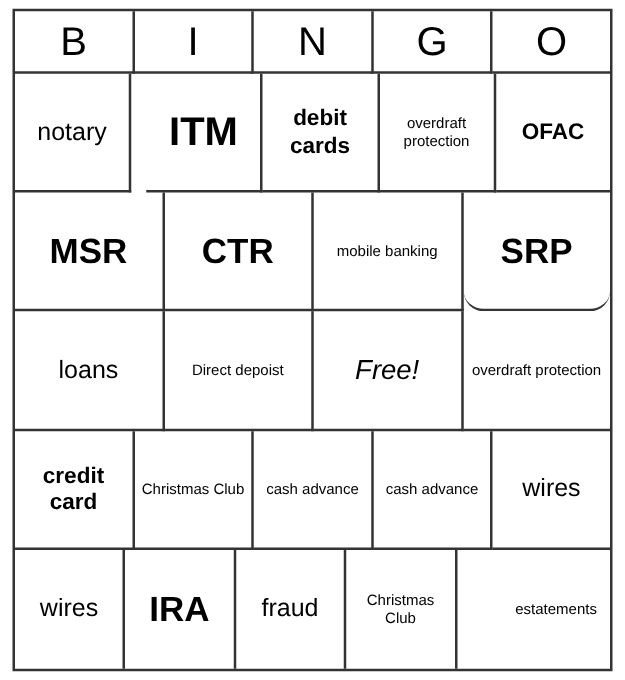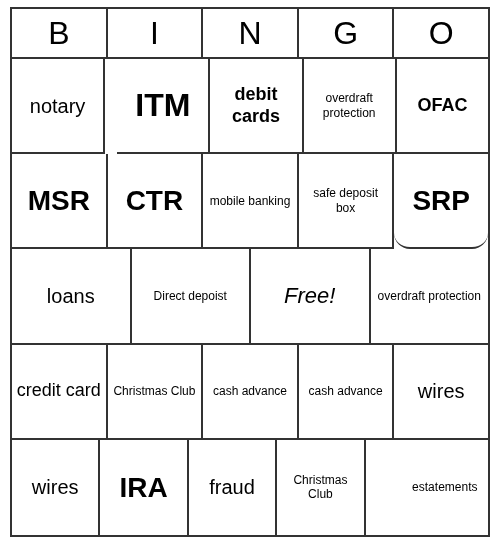--- a/index.html
+++ b/index.html
@@ -48,21 +48,20 @@
 
     .bingo-body {
       flex: 1;
       display: flex;
       flex-direction: column;
     }
 
     .bingo-row {
       display: flex;
       flex: 1;
-      justify-content: flex-end;
     }
 
     .bingo-cell {
       flex: 1;
       display: flex;
       align-items: center;
       justify-content: center;
       text-align: center;
       border-right: 2px solid #333;
       border-bottom: 2px solid #333;
@@ -95,31 +94,30 @@
         <div class="bingo-cell" style="font-size: 20px; font-weight: normal;">notary</div>
         <div class="bingo-cell" style="font-size: 32px; font-weight: bold; margin-left: 12px;">ITM</div>
         <div class="bingo-cell" style="font-size: 18px; font-weight: bold;">debit cards</div>
         <div class="bingo-cell" style="font-size: 12px;">overdraft protection</div>
         <div class="bingo-cell" style="font-size: 18px; font-weight: bold;">OFAC</div>
       </div>
       <div class="bingo-row">
         <div class="bingo-cell" style="font-size: 28px; font-weight: bold;">MSR</div>
         <div class="bingo-cell" style="font-size: 28px; font-weight: bold;">CTR</div>
         <div class="bingo-cell" style="font-size: 12px;">mobile banking</div>
-        <div class="bingo-cell" style="font-size: 12px;">safe deposit box</div>
         <div class="bingo-cell" style="font-size: 28px; font-weight: bold; border-radius: 16px;">SRP</div>
       </div>
       <div class="bingo-row">
         <div class="bingo-cell" style="font-size: 20px; font-weight: normal;">loans</div>
         <div class="bingo-cell" style="font-size: 12px;">Direct depoist</div>
         <div class="bingo-cell" style="font-size: 22px; font-style: italic;">Free!</div>
         <div class="bingo-cell" style="font-size: 12px;">overdraft protection</div>
       </div>
       <div class="bingo-row">
-        <div class="bingo-cell" style="font-size: 18px; font-weight: normal;">credit card</div>
+        <div class="bingo-cell" style="font-size: 18px; font-weight: bold;">credit card</div>
         <div class="bingo-cell" style="font-size: 12px;">Christmas Club</div>
         <div class="bingo-cell" style="font-size: 12px;">cash advance</div>
         <div class="bingo-cell" style="font-size: 12px;">cash advance</div>
         <div class="bingo-cell" style="font-size: 20px; font-weight: normal;">wires</div>
       </div>
       <div class="bingo-row">
         <div class="bingo-cell" style="font-size: 20px; font-weight: normal;">wires</div>
         <div class="bingo-cell" style="font-size: 28px; font-weight: bold;">IRA</div>
         <div class="bingo-cell" style="font-size: 20px; font-weight: normal;">fraud</div>
         <div class="bingo-cell" style="font-size: 12px;">Christmas Club</div>

